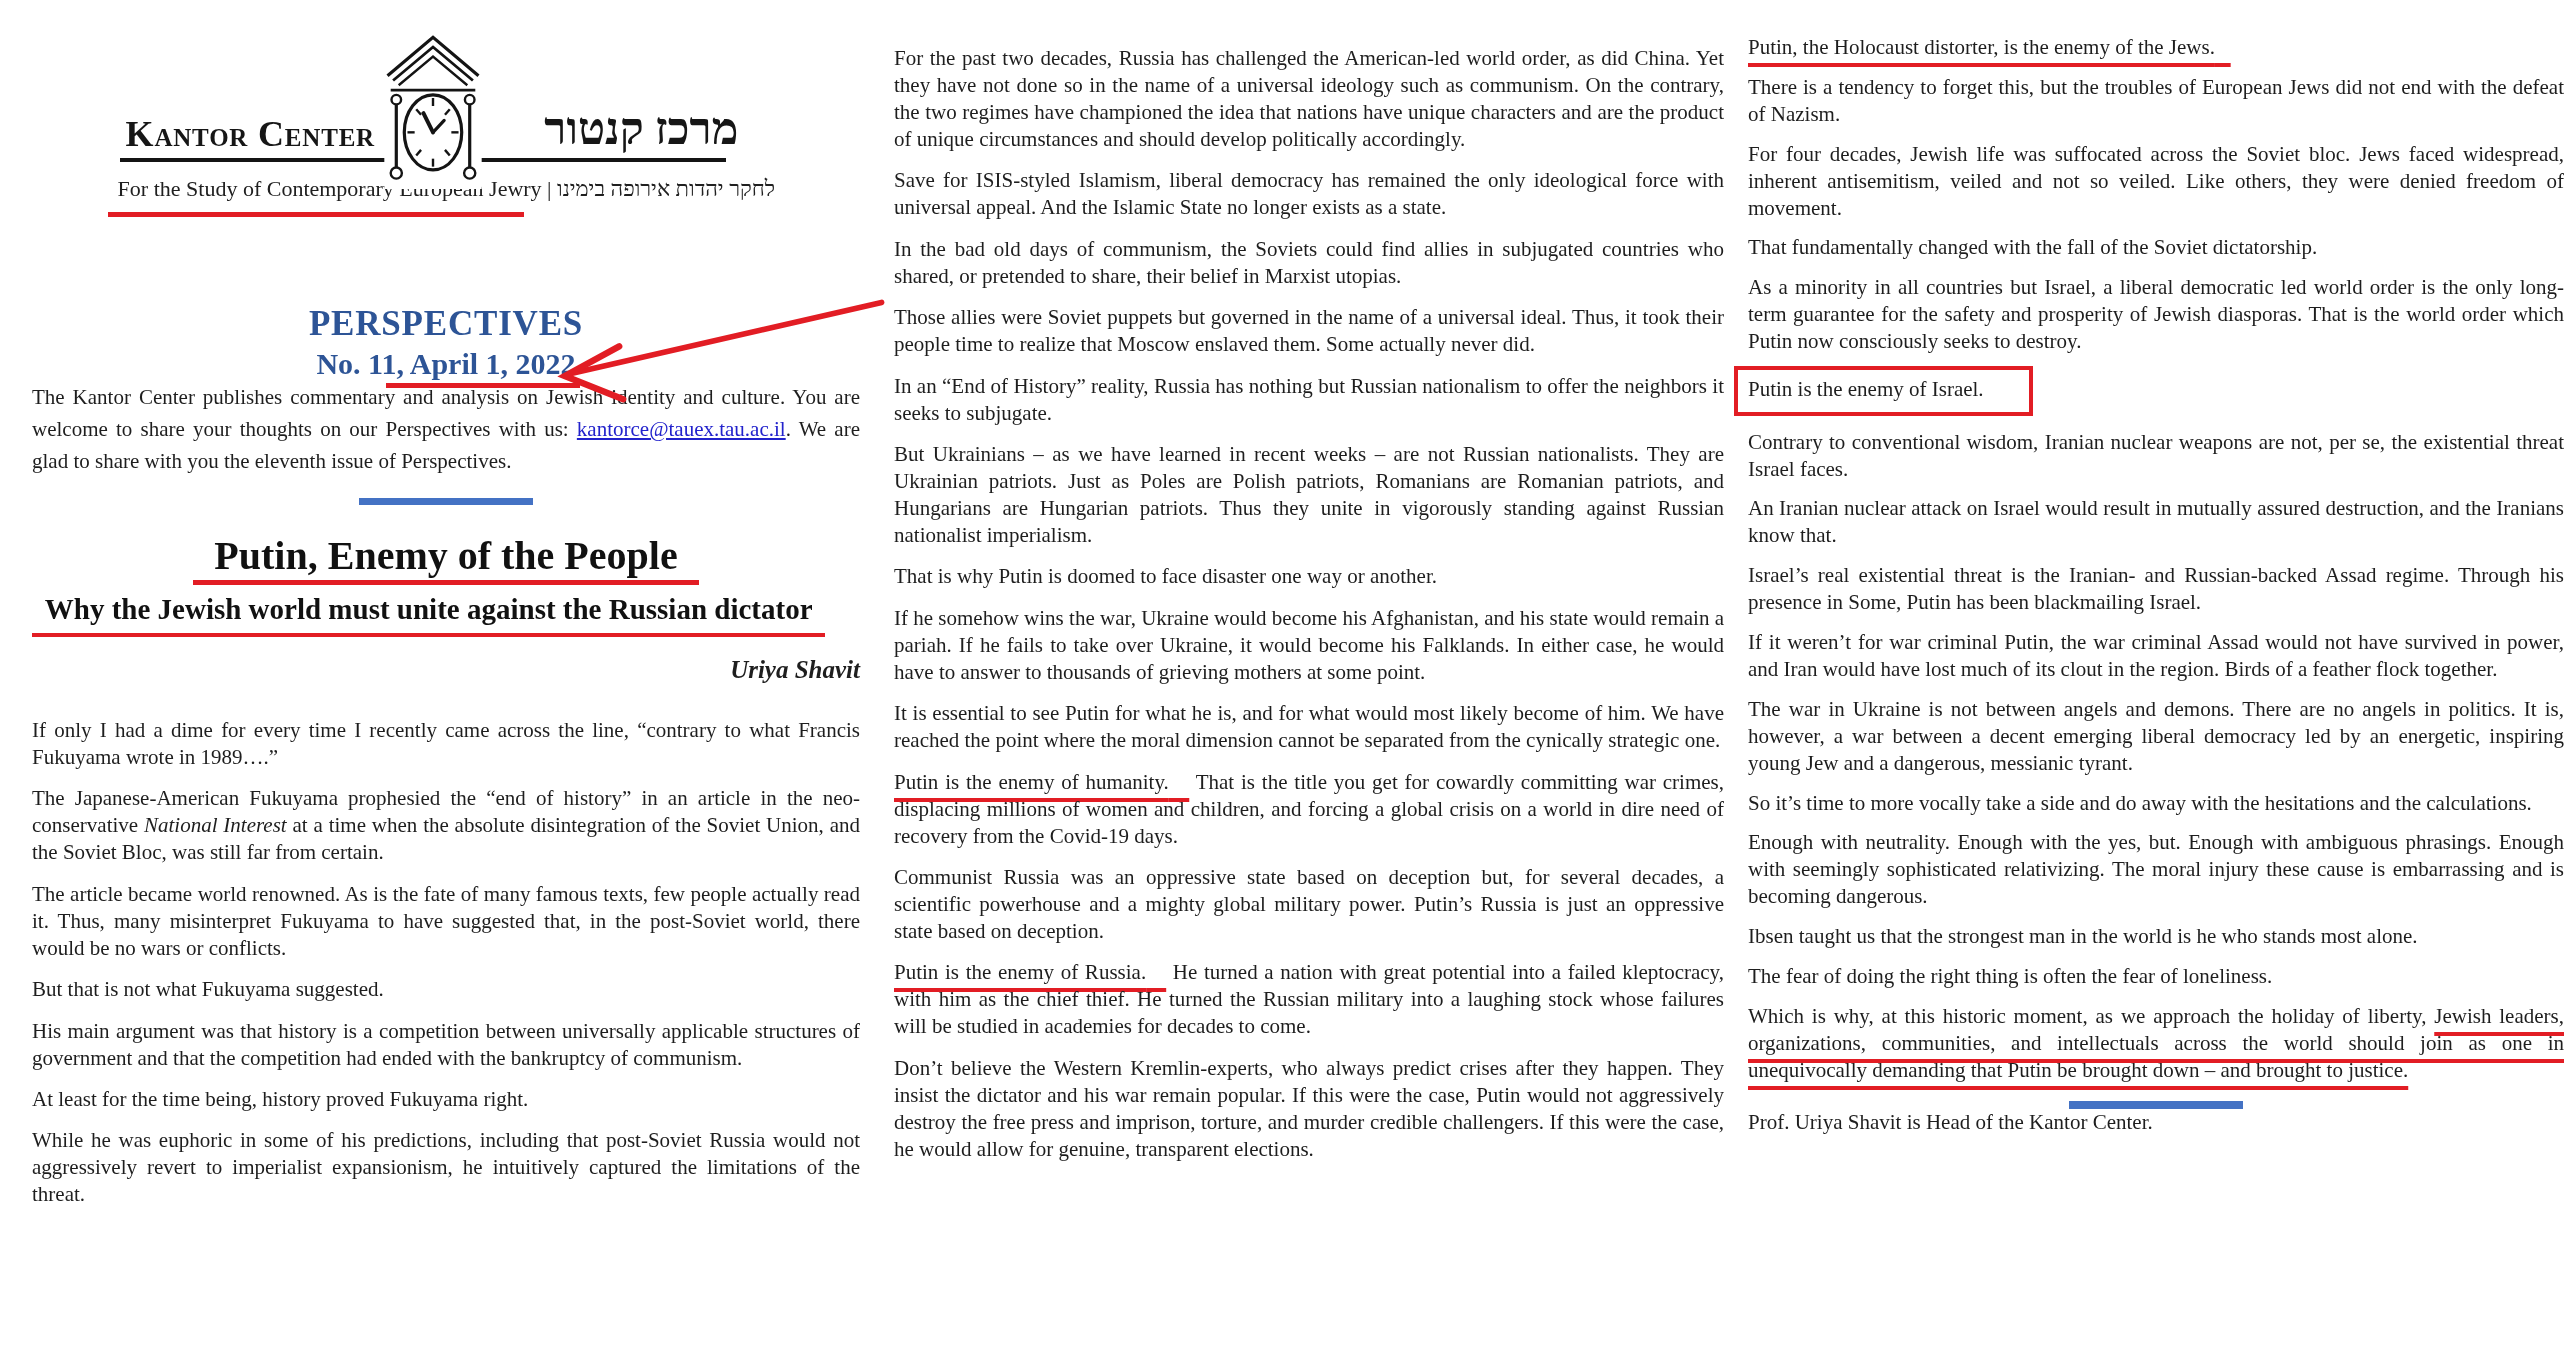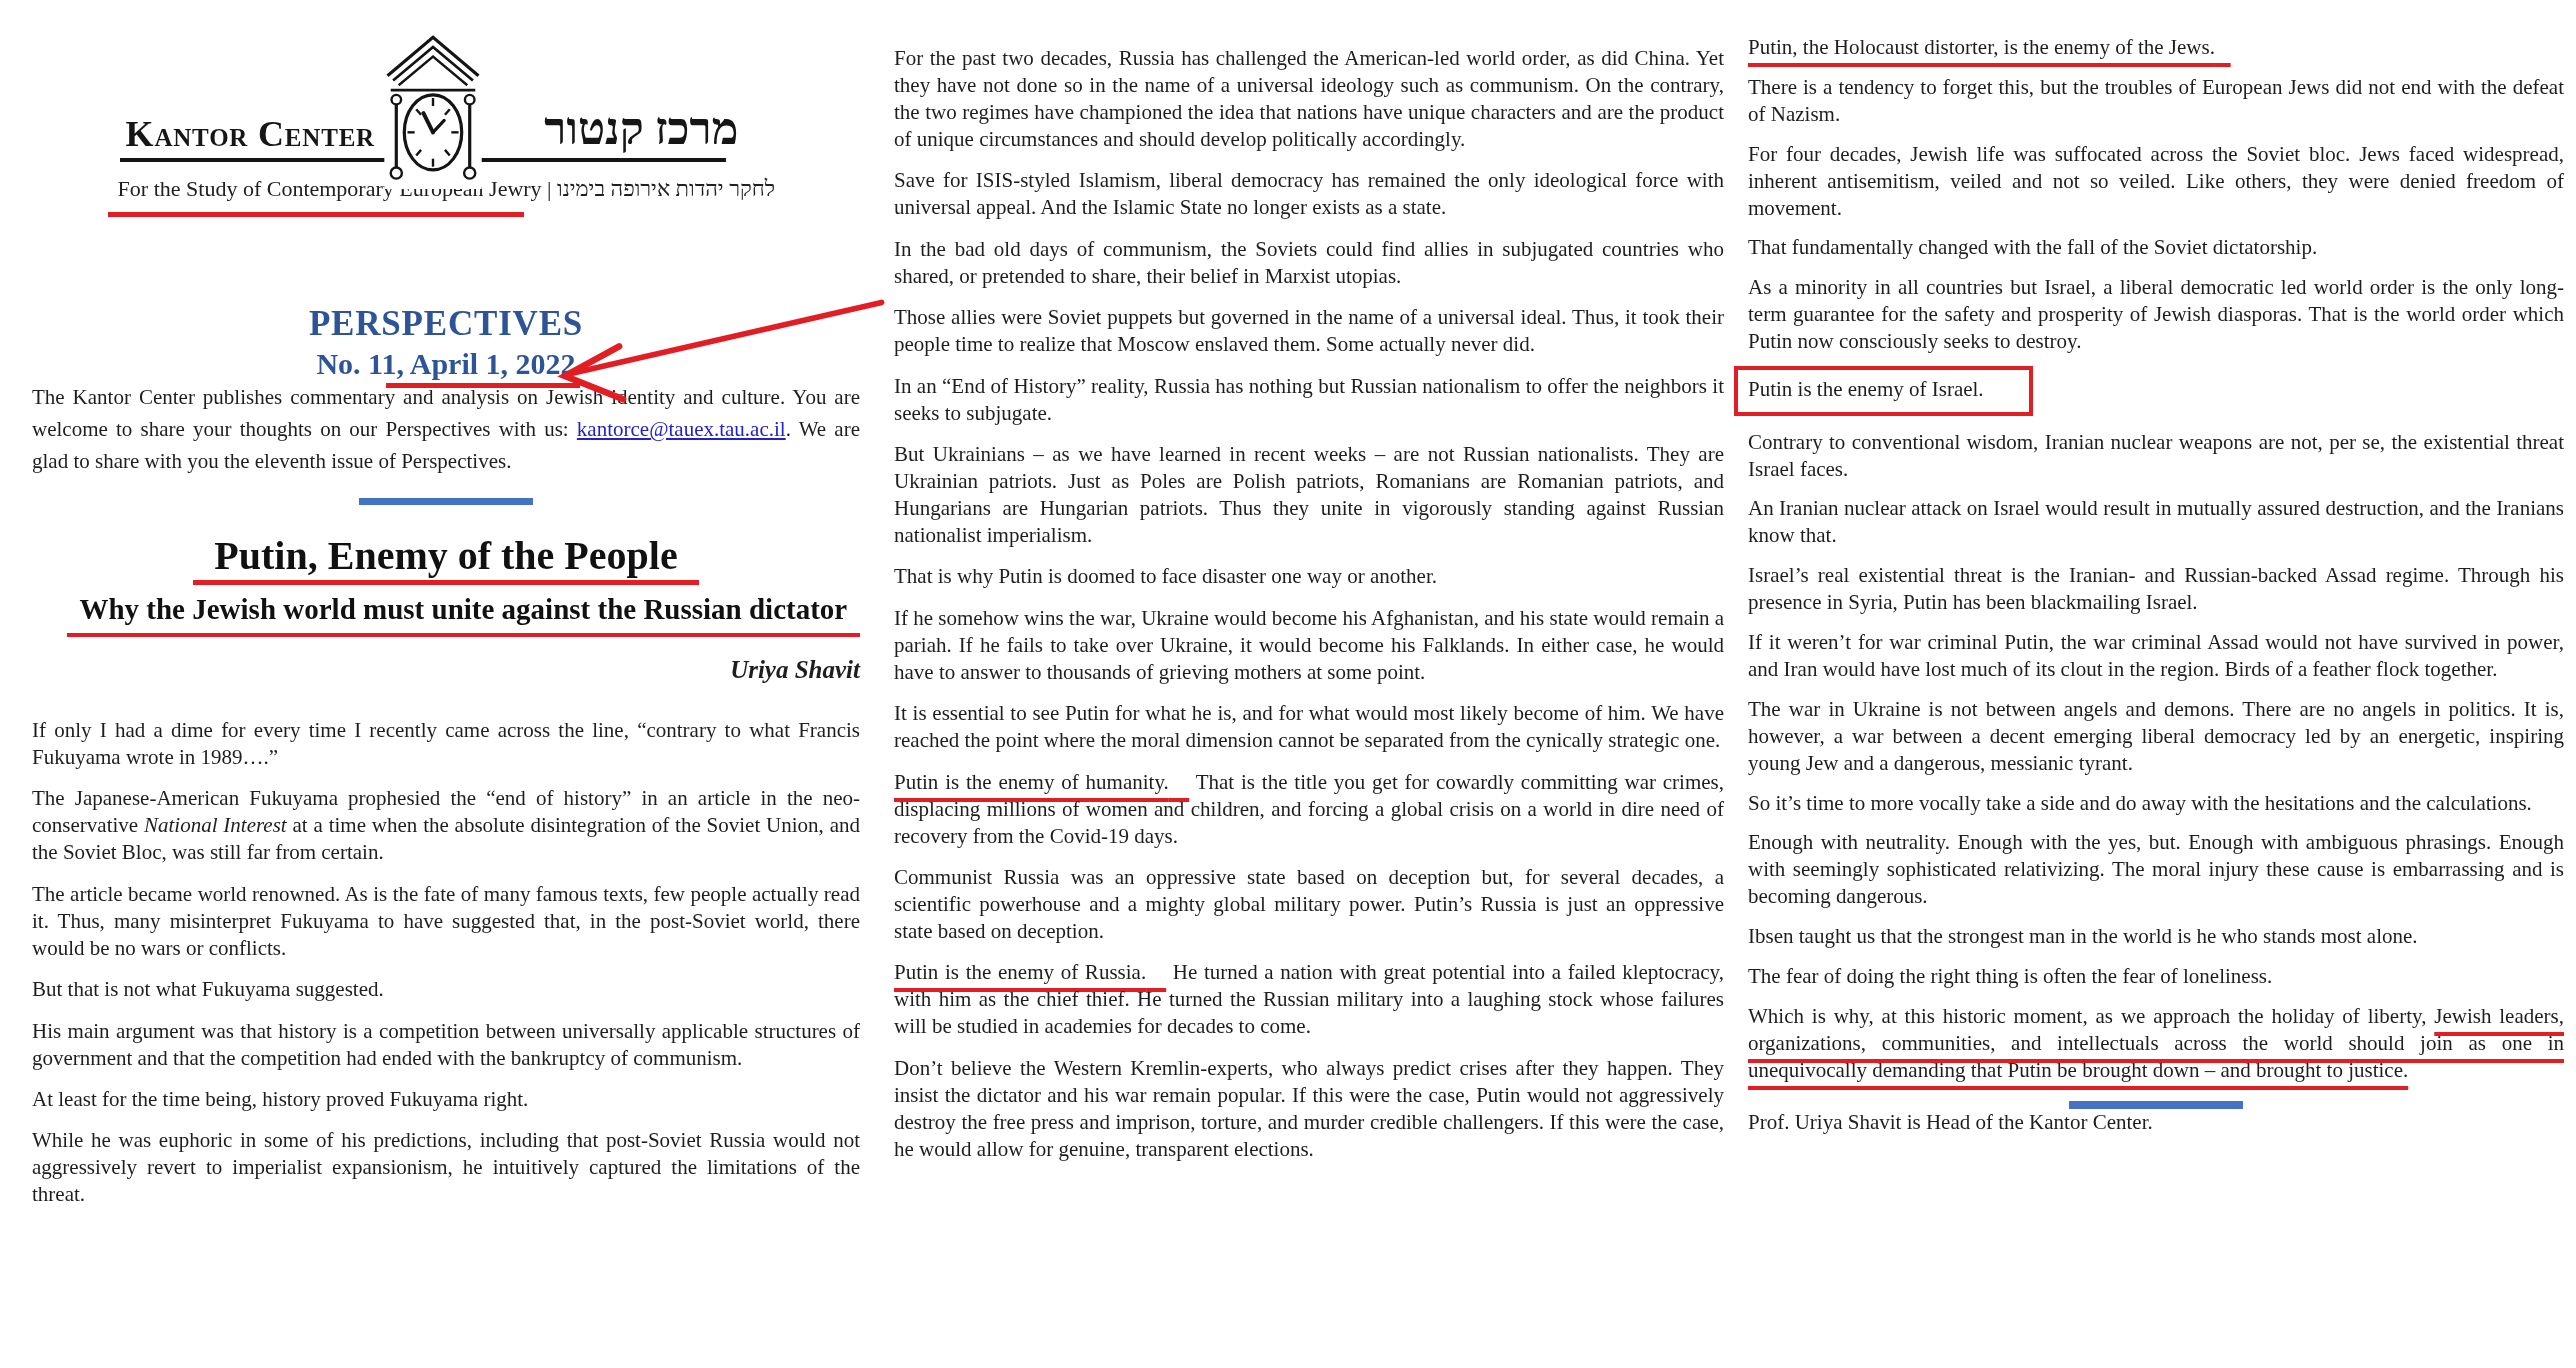--- a/index.html
+++ b/index.html
@@ -40,21 +40,21 @@
   .issue-date{position:relative;display:inline-block;font-size:30px;font-weight:bold;color:var(--head-blue);}
   .issue-date::after{content:"";position:absolute;left:70px;right:-4.8px;bottom:-11.2px;height:4.8px;background:var(--red);}
   .intro{margin-top:50px;font-size:21px;line-height:32px;text-align:justify;}
   a.email{color:#2222cc;text-decoration:underline;}
 
   .divider{width:174px;height:7.2px;background:var(--div-blue);margin:21px auto 0 auto;}
   .divider2{width:174px;height:7.2px;background:var(--div-blue);margin:17.6px auto 0 auto;}
 
   .title-wrap{margin-top:37px;text-align:center;}
   .article-title{display:inline-block;font-size:40px;font-weight:bold;color:#111;border-bottom:5.6px solid var(--red);padding:0 21px 11.2px 21px;}
-  .subtitle-wrap{margin-top:11.2px;text-align:right;}
+  .subtitle-wrap{margin-top:11.2px;text-align:left;}
   .article-subtitle{display:inline-block;font-size:29px;font-weight:bold;color:#111;border-bottom:4.8px solid var(--red);padding:0 12.8px 9.6px 12.8px;}
   .author-wrap{margin-top:19px;text-align:right;}
   .article-author{font-size:25px;font-weight:bold;font-style:italic;}
   .left-body{margin-top:32px;text-align:justify;}
 
   
   .red-underline{
     text-decoration:underline;
     text-decoration-color:var(--red);
     text-decoration-thickness:4px;
@@ -167,21 +167,21 @@
 
   <div class="col col3">
     <p><span class="red-underline extend">Putin, the Holocaust distorter, is the enemy of the Jews.</span></p>
     <p>There is a tendency to forget this, but the troubles of European Jews did not end with the defeat of Nazism.</p>
     <p>For four decades, Jewish life was suffocated across the Soviet bloc. Jews faced widespread, inherent antisemitism, veiled and not so veiled. Like others, they were denied freedom of movement.</p>
     <p>That fundamentally changed with the fall of the Soviet dictatorship.</p>
     <p>As a minority in all countries but Israel, a liberal democratic led world order is the only long-term guarantee for the safety and prosperity of Jewish diasporas. That is the world order which Putin now consciously seeks to destroy.</p>
     <div class="israel-box"><span>Putin is the enemy of Israel.</span></div>
     <p>Contrary to conventional wisdom, Iranian nuclear weapons are not, per se, the existential threat Israel faces.</p>
     <p>An Iranian nuclear attack on Israel would result in mutually assured destruction, and the Iranians know that.</p>
-    <p>Israel’s real existential threat is the Iranian- and Russian-backed Assad regime. Through his presence in Syria, Putin has been blackmailing Israel.</p>
+    <p>Israel’s real existential threat is the Iranian- and Russian-backed Assad regime. Through his presence in Some, Putin has been blackmailing Israel.</p>
     <p>If it weren’t for war criminal Putin, the war criminal Assad would not have survived in power, and Iran would have lost much of its clout in the region. Birds of a feather flock together.</p>
     <p>The war in Ukraine is not between angels and demons. There are no angels in politics. It is, however, a war between a decent emerging liberal democracy led by an energetic, inspiring young Jew and a dangerous, messianic tyrant.</p>
     <p>So it’s time to more vocally take a side and do away with the hesitations and the calculations.</p>
     <p>Enough with neutrality. Enough with the yes, but. Enough with ambiguous phrasings. Enough with seemingly sophisticated relativizing. The moral injury these cause is embarrassing and is becoming dangerous.</p>
     <p>Ibsen taught us that the strongest man in the world is he who stands most alone.</p>
     <p>The fear of doing the right thing is often the fear of loneliness.</p>
     <p><span>Which is why, at this historic moment, as we approach the holiday of liberty, </span><span class="red-underline">Jewish leaders, organizations, communities, and intellectuals across the world should join as one in unequivocally demanding that Putin be brought down – and brought to justice.</span></p>
     <div class="divider2"></div>
     <p class="footer-note">Prof. Uriya Shavit is Head of the Kantor Center.</p>
   </div>

